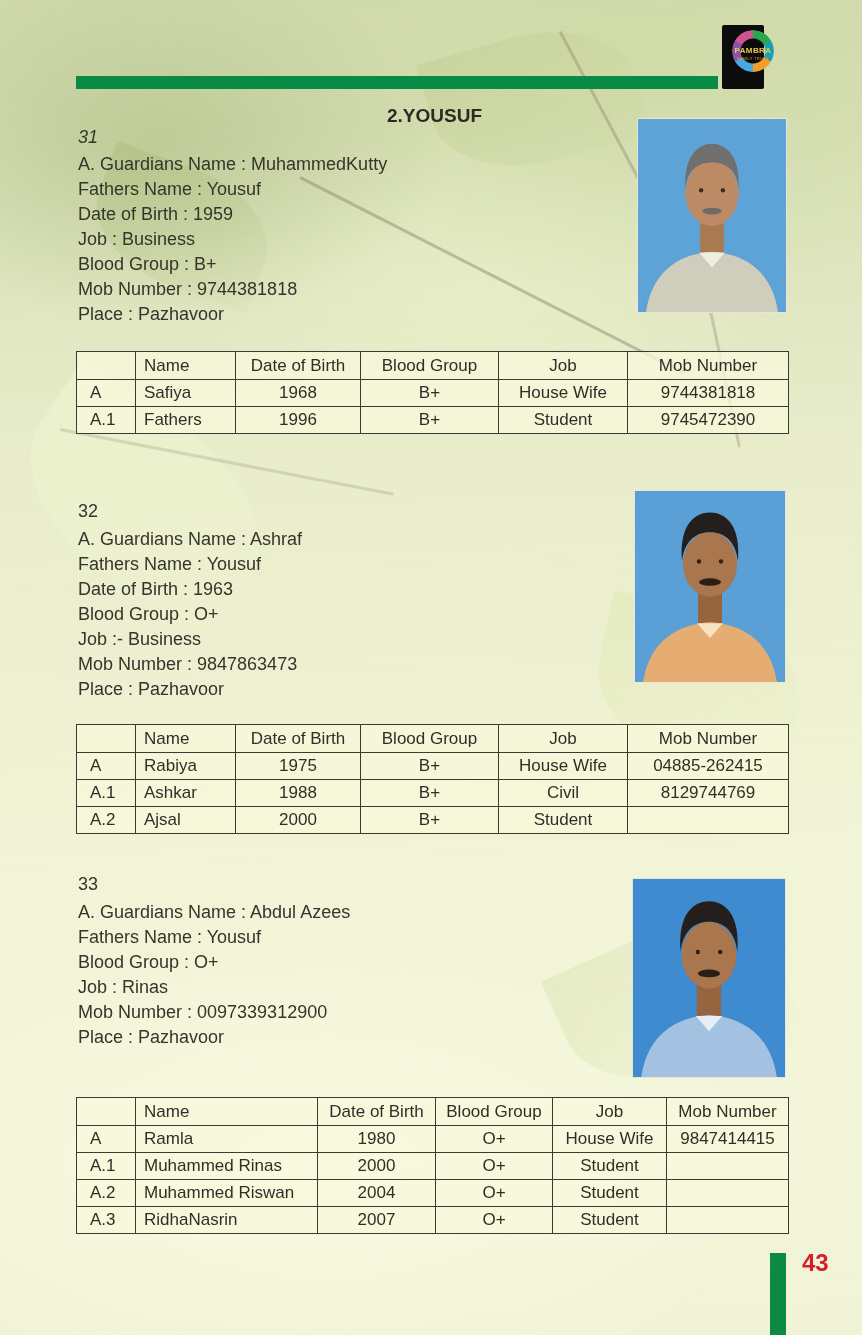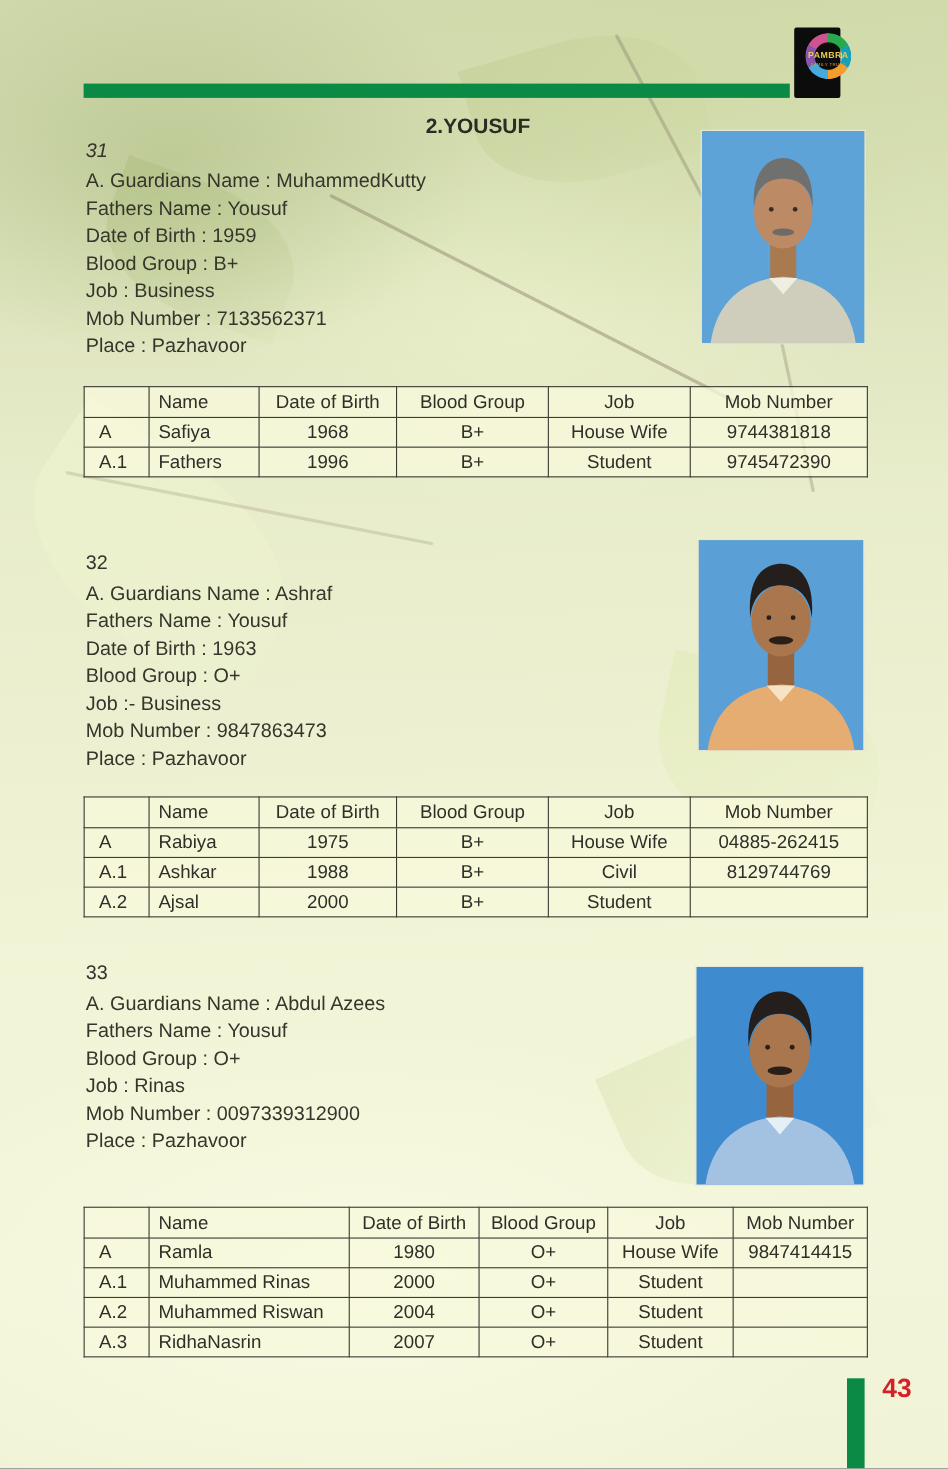--- a/index.html
+++ b/index.html
@@ -98,23 +98,23 @@
     <div class="logo-sub">FAMILY TRUST</div>
   </div>
 
   <h1 class="title">2.YOUSUF</h1>
 
   <div class="rec-num n1">31</div>
   <div class="rec-lines ln1">
     <div>A. Guardians Name : MuhammedKutty</div>
     <div>Fathers Name  : Yousuf</div>
     <div>Date of Birth : 1959</div>
+    <div>Job : Business</div>
     <div>Blood Group : B+</div>
-    <div>Job : Business</div>
-    <div>Mob Number : 7133562371</div>
+    <div>Mob Number : 9744381818</div>
     <div>Place : Pazhavoor</div>
   </div>
   <div class="photo p1">
     <svg viewBox="0 0 150 195" preserveAspectRatio="none">
       <rect width="150" height="195" fill="#5ea3d7"></rect>
       <rect x="63" y="104" width="24" height="34" fill="#a9794f"></rect>
       <path d="M8,196 C14,152 44,136 75,134 C106,136 136,152 142,196 Z" fill="#cfcdbb"></path>
       <path d="M62,135 L75,150 L88,135 Z" fill="#efeee2"></path>
       <ellipse cx="75" cy="75" rx="27" ry="33" fill="#bd8a66"></ellipse>
       <path d="M48,70 C46,36 62,25 75,25 C88,25 104,36 102,70 C100,52 90,44 75,44 C60,44 50,52 48,70 Z" fill="#70716f"></path>

